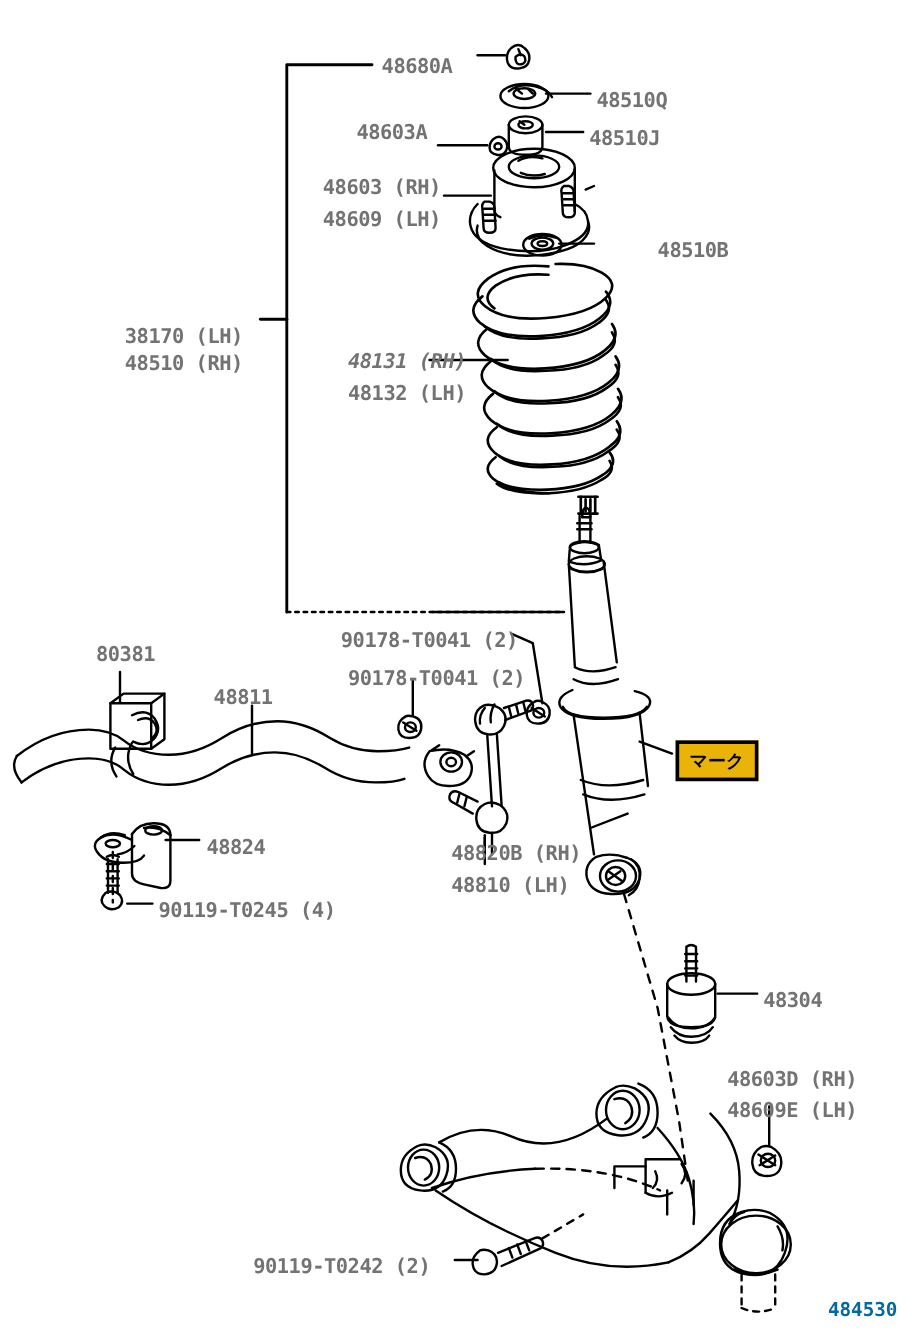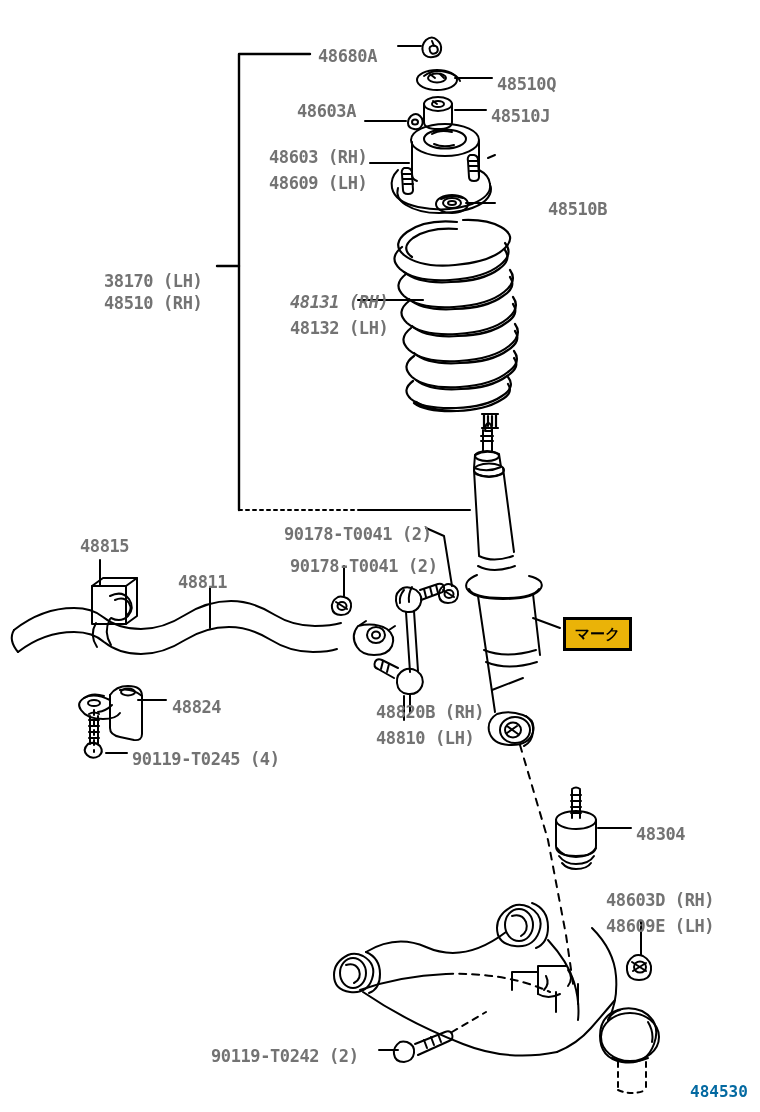--- a/index.html
+++ b/index.html
@@ -308,21 +308,21 @@
 <div class="lbl" style="left:491px;top:106px;">48510J</div>
 <div class="lbl" style="left:297px;top:101px;">48603A</div>
 <div class="lbl" style="left:269px;top:147px;">48603 (RH)</div>
 <div class="lbl" style="left:269px;top:173px;">48609 (LH)</div>
 <div class="lbl" style="left:500px;top:199px;margin-left:48px;">48510B</div>
 <div class="lbl" style="left:104px;top:245px;margin-top:48px;">48510 (RH)</div>
 <div class="lbl" style="left:104px;top:271px;">38170 (LH)</div>
 <div class="lbl" style="left:290px;top:292px;font-style:italic;">48131 (RH)</div>
 <div class="lbl" style="left:290px;top:318px;">48132 (LH)</div>
 <div class="lbl" style="left:284px;top:524px;">90178-T0041 (2)</div>
-<div class="lbl" style="left:80px;top:536px;">48815</div>
+<div class="lbl" style="left:80px;top:536px;">80381</div>
 <div class="lbl" style="left:290px;top:556px;">90178-T0041 (2)</div>
 <div class="lbl" style="left:178px;top:572px;">48811</div>
 <div class="lbl" style="left:172px;top:697px;">48824</div>
 <div class="lbl" style="left:376px;top:702px;">48820B (RH)</div>
 <div class="lbl" style="left:376px;top:728px;">48810 (LH)</div>
 <div class="lbl" style="left:132px;top:749px;">90119-T0245 (4)</div>
 <div class="lbl" style="left:636px;top:824px;">48304</div>
 <div class="lbl" style="left:606px;top:890px;">48603D (RH)</div>
 <div class="lbl" style="left:606px;top:916px;">48609E (LH)</div>
 <div class="lbl" style="left:211px;top:1046px;">90119-T0242 (2)</div>

